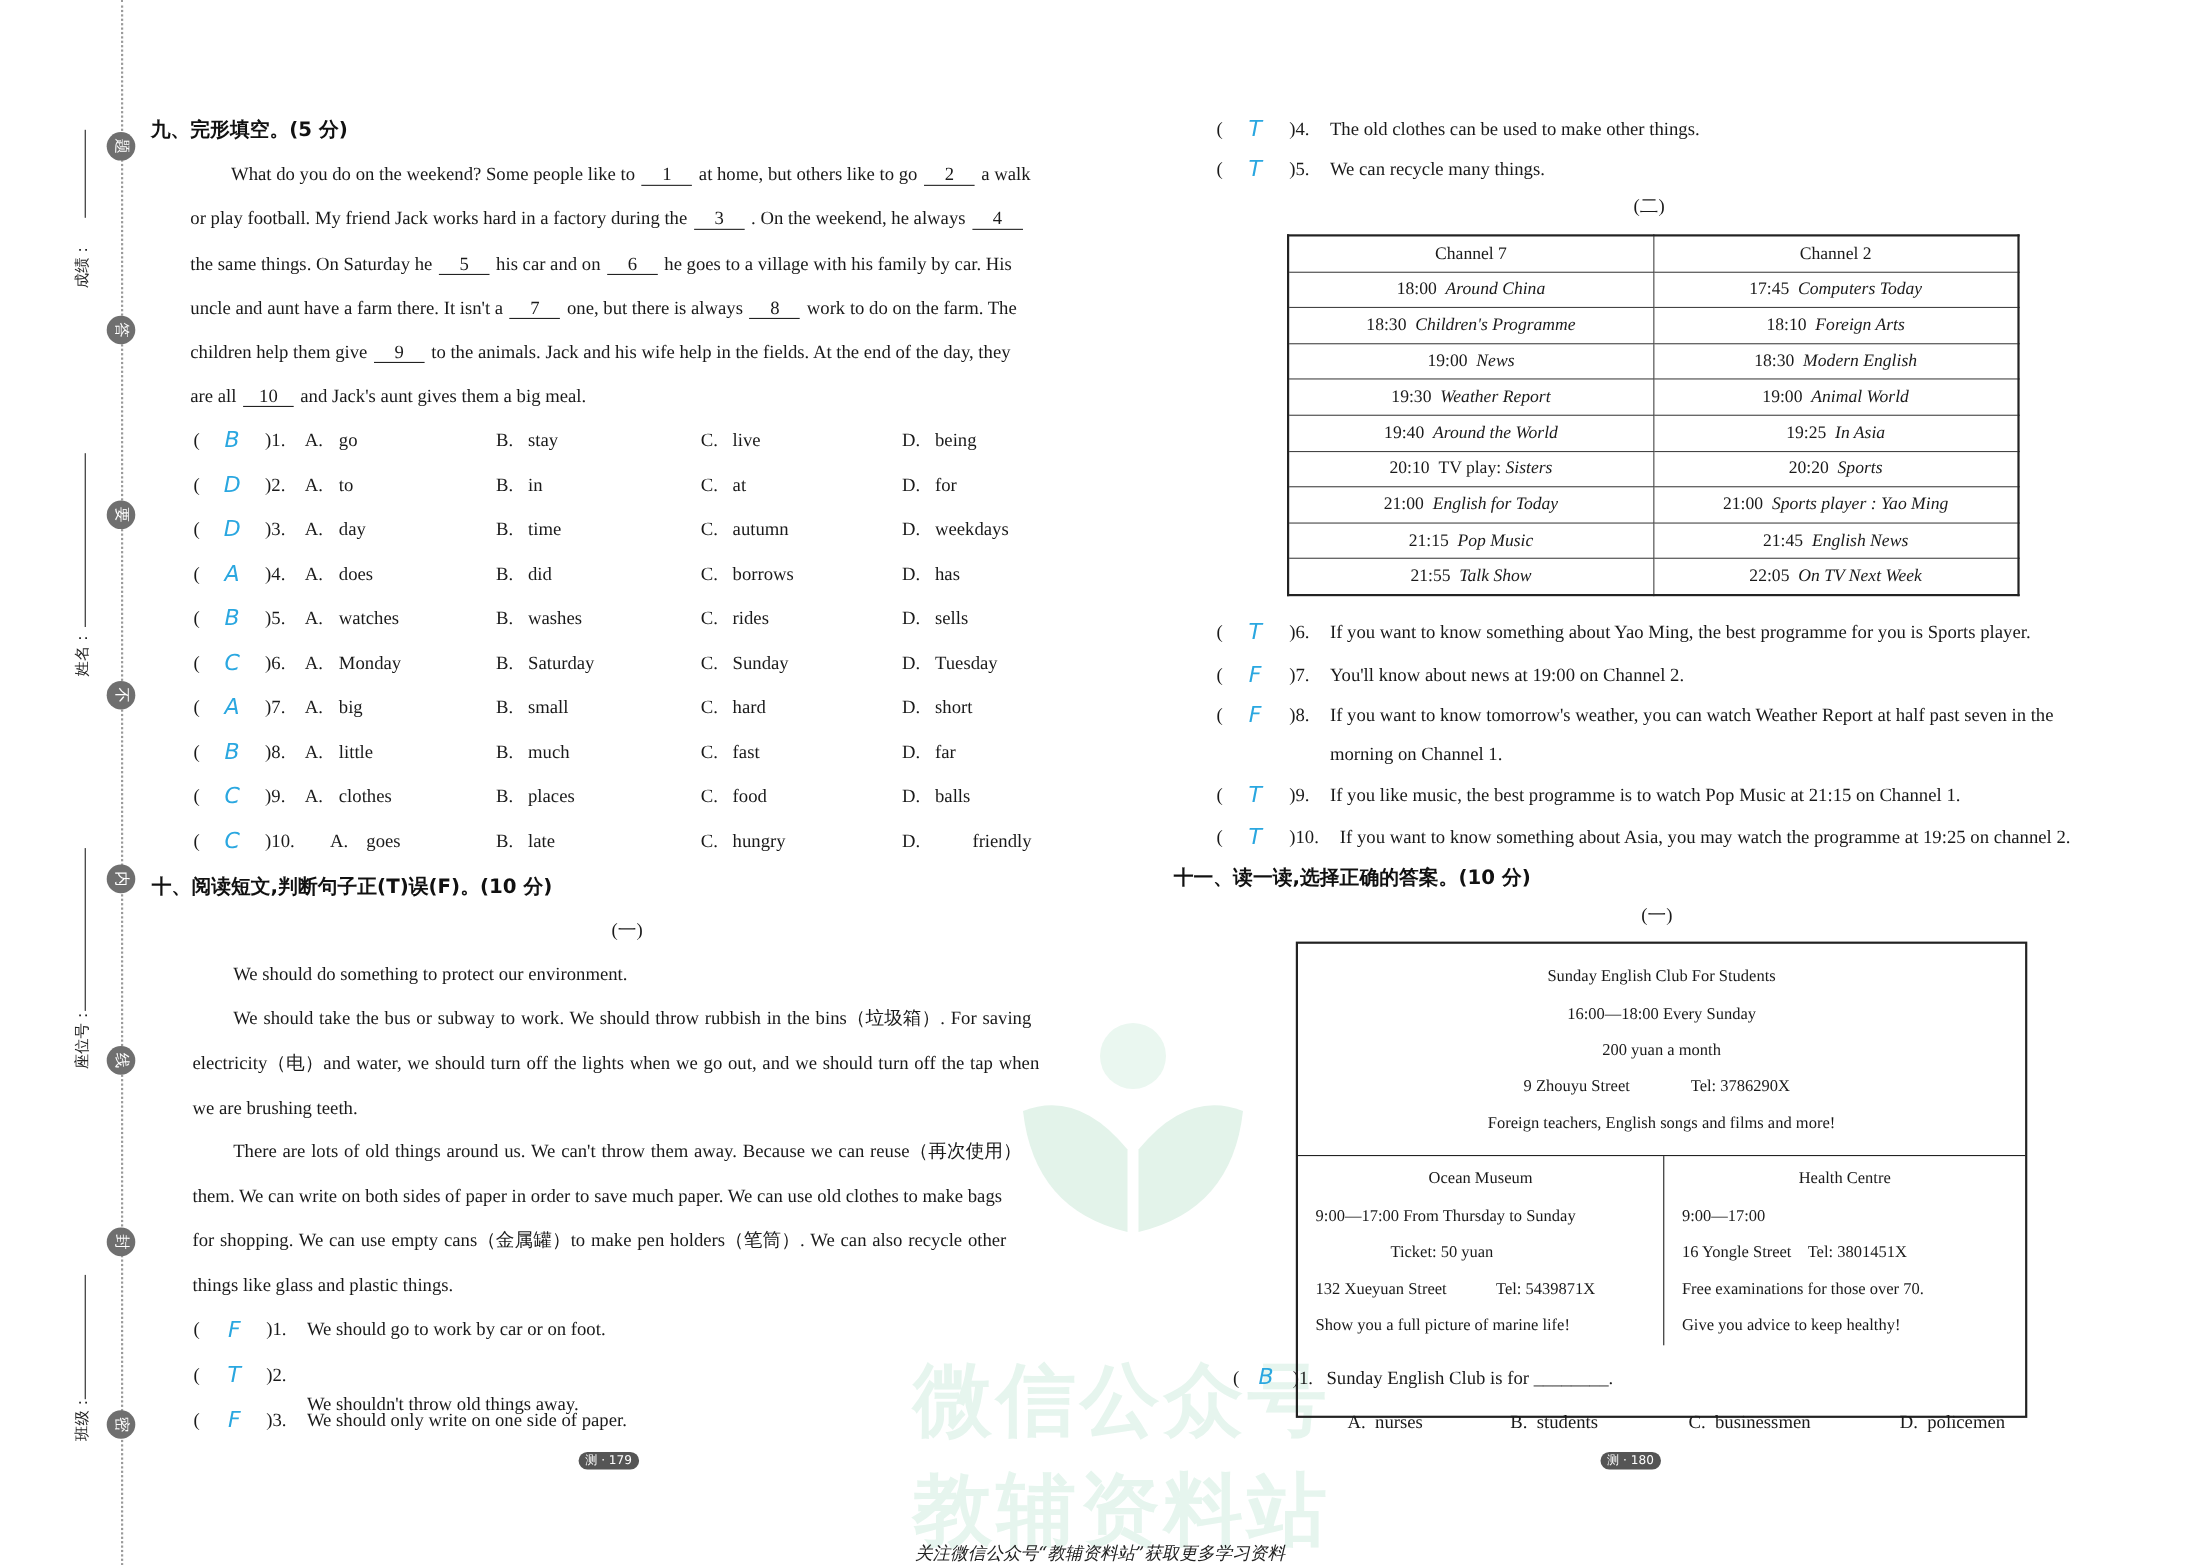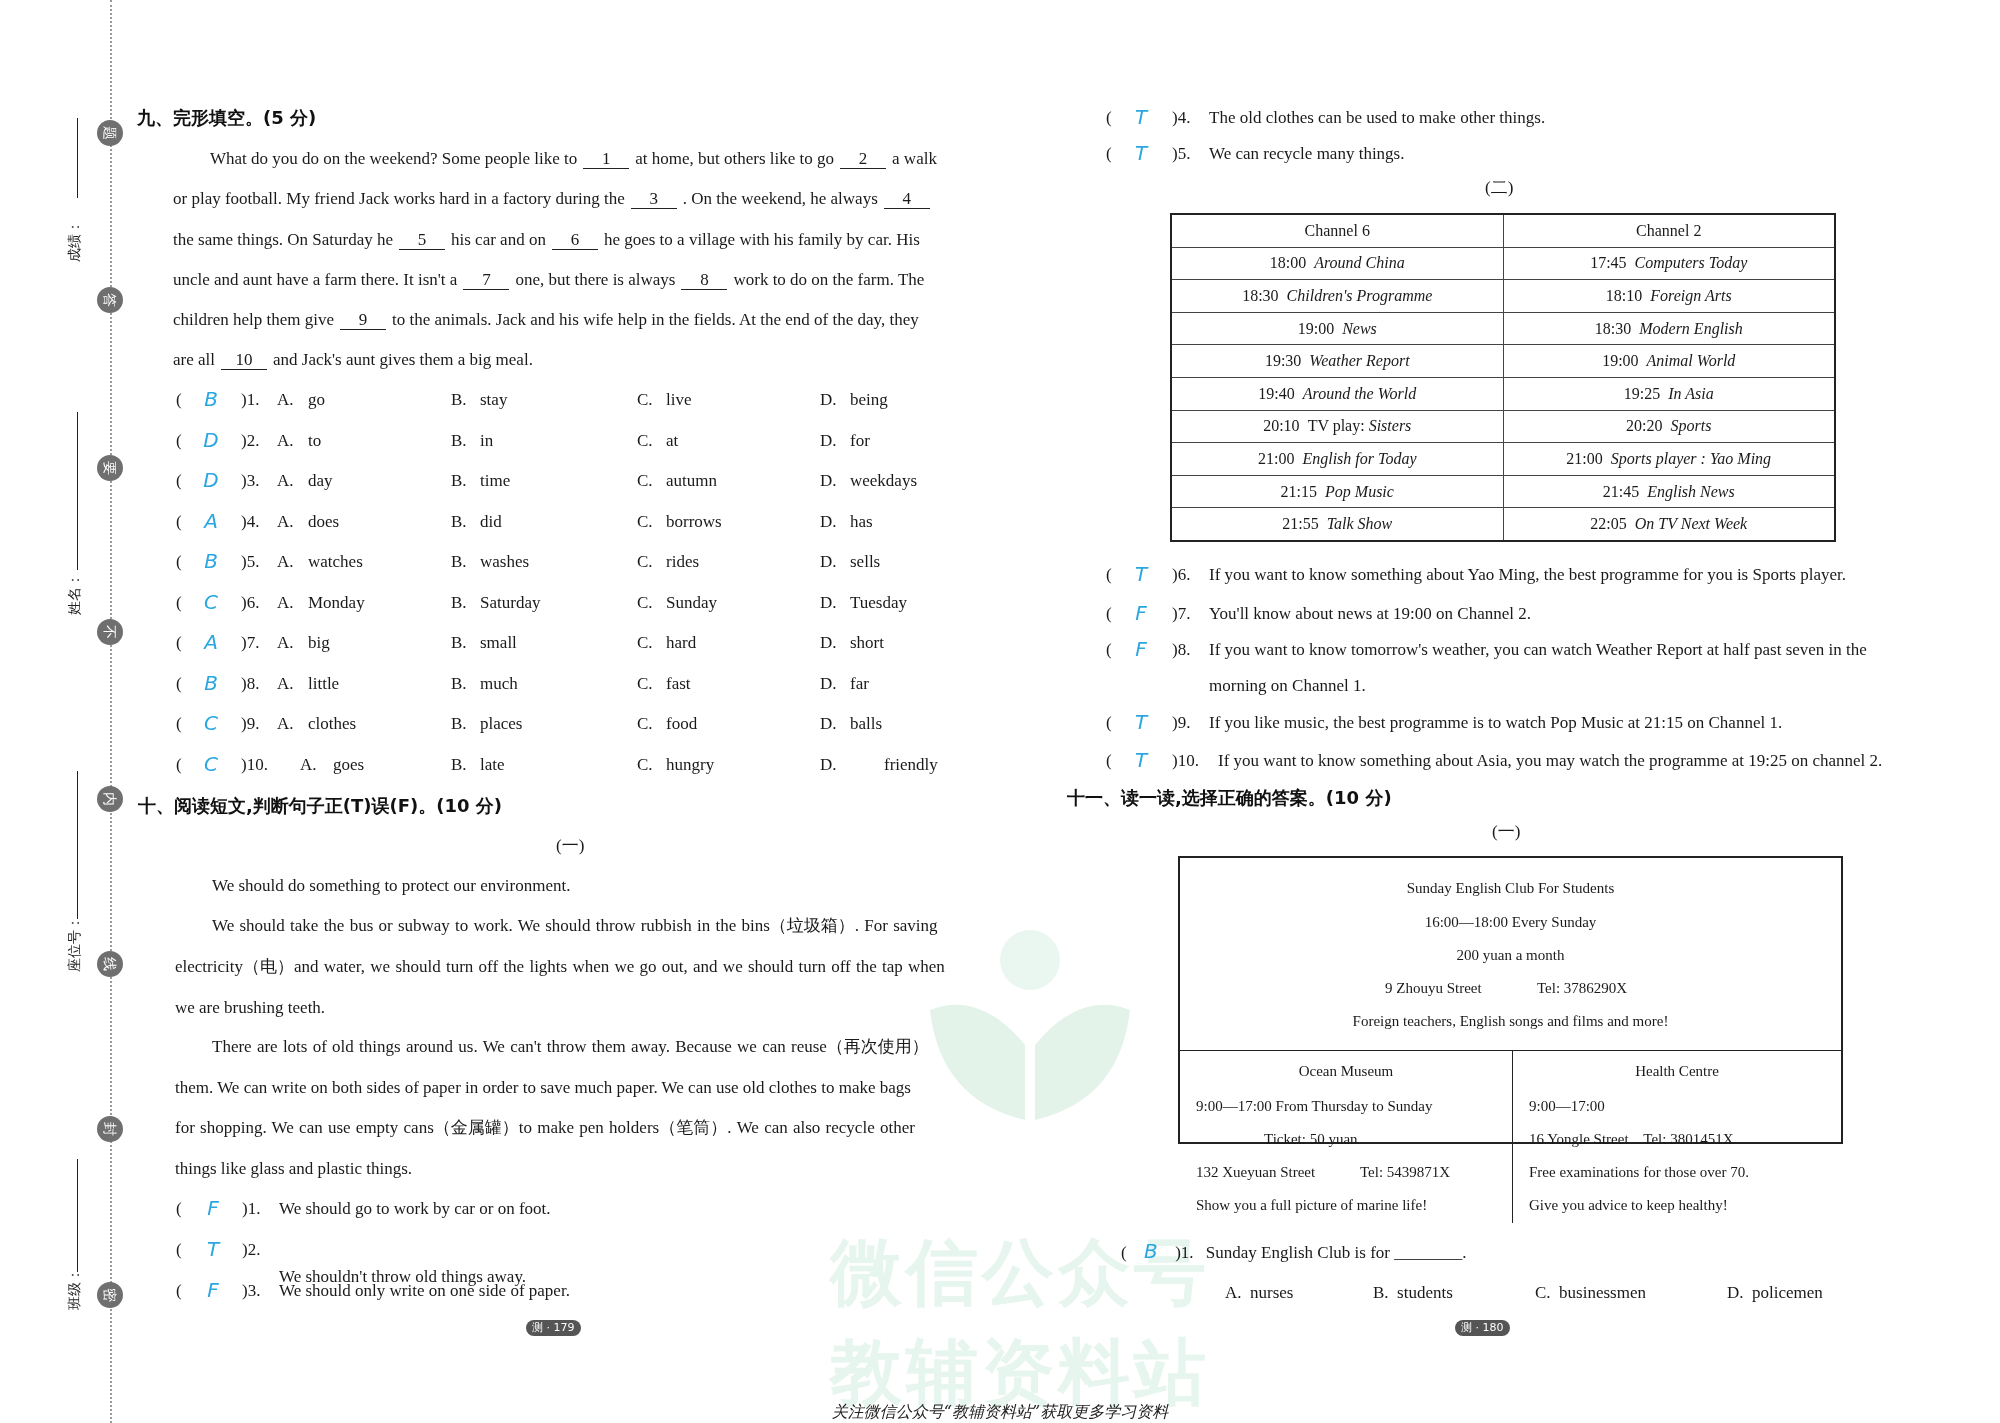--- a/index.html
+++ b/index.html
@@ -12,21 +12,21 @@
   .blank { display:inline-block; border-bottom:1px solid #222; min-width:46px; text-align:center; margin:0 6px; line-height:18px; }
   .dotted-line { position:absolute; left:110px; top:0; width:0; height:1423px; border-left:2px dotted #9a9a9a; }
   .seal { position:absolute; left:97px; width:26px; height:26px; border-radius:50%; background:#6f6f6f; color:#fff;
           font-family:"DejaVu Sans",sans-serif; font-size:14px; line-height:26px; text-align:center; transform:rotate(90deg); }
   .side-label { position:absolute; font-family:"DejaVu Sans",sans-serif; font-size:14px; color:#222; transform:rotate(-90deg); transform-origin:left top; }
   .side-line { position:absolute; left:77px; width:0; border-left:1px solid #222; }
   .center { text-align:center; }
   table.sched { position:absolute; left:1170px; top:213px; width:666px; border-collapse:collapse; border:2px solid #222; }
   table.sched td { border:1px solid #444; height:31.6px; text-align:center; font-size:16px; padding:0; }
   table.sched td i { font-style:italic; }
-  .info { position:absolute; left:1178px; top:856px; width:665px; height:288px; border:2px solid #222; box-sizing:border-box; }
+  .info { position:absolute; left:1178px; top:856px; width:665px; height:433px; border:2px solid #222; box-sizing:border-box; }
   .info .top { position:absolute; left:0; top:0; width:100%; height:192px; border-bottom:1.5px solid #222; }
   .info .cell { position:absolute; top:193px; height:172px; }
   .info .left { left:0; width:332px; border-right:1.5px solid #222; }
   .info .right { left:333px; width:328px; }
   .line { position:absolute; font-size:15px; white-space:nowrap; }
   .pagenum { position:absolute; background:#555; color:#fff; border-radius:10px; font-family:"DejaVu Sans",sans-serif;
              font-size:11px; padding:1px 6px; line-height:14px; }
   .watermark { position:absolute; font-family:"DejaVu Sans",sans-serif; font-weight:bold; color:#e6f5ee; white-space:nowrap; z-index:0; }
   .content { position:relative; z-index:1; }
   .footer { position:absolute; left:0; width:2000px; top:1402px; text-align:center; font-family:"DejaVu Serif",serif; font-size:16px; color:#222; font-style:italic; }
@@ -263,21 +263,21 @@
         <div class="abs txt" style="left:1172px; top:143px;">)5.</div>
         <div class="abs txt" style="left:1209px; top:143px;">We can recycle many things.</div>
       </div>
     </div>
 
 <div class="abs txt" style="left:1485px; top:177px;">(二)</div>
 
 <table class="sched">
   <tbody id="sched-body">
         <tr>
-          <td>Channel 6</td>
+          <td>Channel 7</td>
           <td>Channel 2</td>
         </tr>
         <tr>
           <td style="width:50%;"><span>18:00</span>&nbsp;&nbsp;<i>Around China</i></td>
           <td style="width:50%;"><span>17:45</span>&nbsp;&nbsp;<i>Computers Today</i></td>
         </tr>
         <tr>
           <td style="width:50%;"><span>18:30</span>&nbsp;&nbsp;<i>Children's Programme</i></td>
           <td style="width:50%;"><span>18:10</span>&nbsp;&nbsp;<i>Foreign Arts</i></td>
         </tr>

